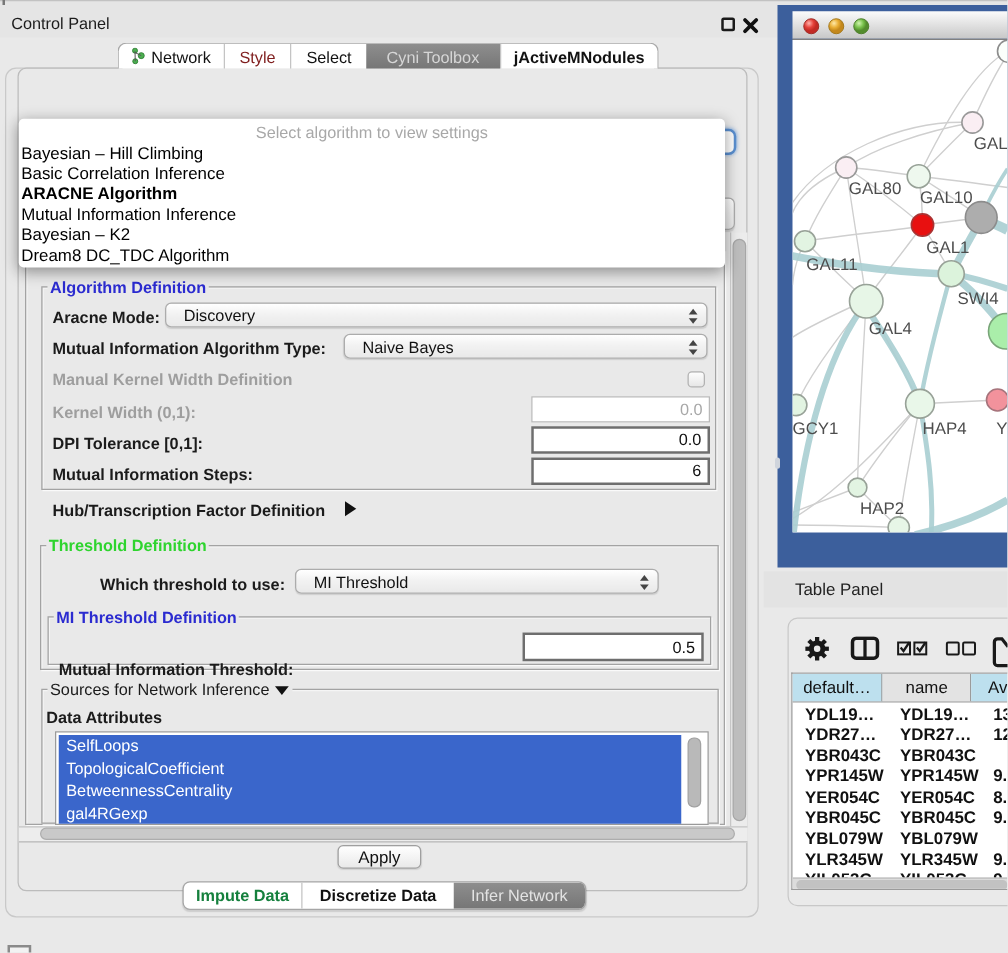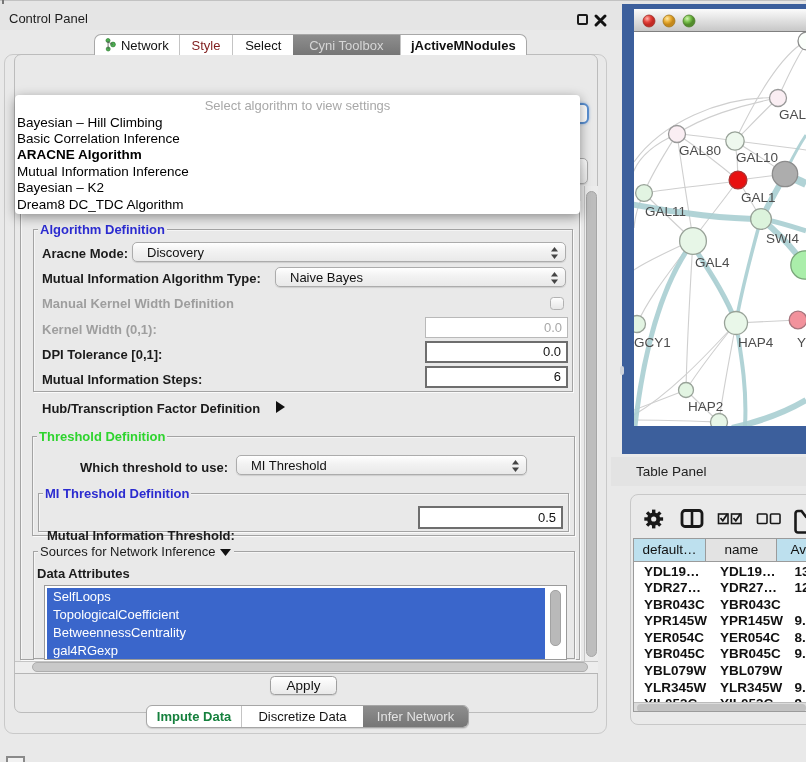--- a/index.html
+++ b/index.html
@@ -129,21 +129,21 @@
   <div style="position:absolute; left:505px; top:4px; width:11px; height:56px; background:#b9b9b9; border:1px solid #a2a2a2; border-radius:5px;"></div>
 </div>
 
 <div class="abs" style="left:15px; top:660.5px; width:583px; height:13px; background:#ededed; border-top:1px solid #c4c4c4; border-bottom:1px solid #b5b5b5;"></div>
 <div class="abs" style="left:32px; top:662px; width:556px; height:10px; background:#c9c9c9; border:1px solid #adadad; border-radius:5px;"></div>
 
 <div class="abs" style="left:270px; top:676px; width:67px; height:19px; background:linear-gradient(#ffffff,#e9e9e9); border:1px solid #9f9f9f; border-radius:4.5px; font-size:13.5px; color:#111; text-align:center; line-height:17px; box-shadow:0 1px 1px rgba(0,0,0,.1);">Apply</div>
 
 <div class="abs" style="left:146px; top:705px; width:323px; height:23px; display:flex; border:1px solid #a6a6a6; border-radius:6px; overflow:hidden; background:#fff; font-size:13px; z-index:5; box-shadow:0 1px 1px rgba(0,0,0,.12);">
   <div style="width:95px; display:flex; align-items:center; justify-content:center; border-right:1px solid #c4c4c4; color:#15803d; font-weight:bold;">Impute Data</div>
-  <div style="width:121px; display:flex; align-items:center; justify-content:center; color:#111; font-weight:normal;">Discretize Data</div>
+  <div style="width:121px; display:flex; align-items:center; justify-content:center; color:#111; font-weight:bold;">Discretize Data</div>
   <div style="flex:1; display:flex; align-items:center; justify-content:center; background:linear-gradient(#8e8e8e,#767676); color:#e3e3e3;">Infer Network</div>
 </div>
 
 <div class="abs" style="left:6px; top:756px; width:19px; height:12px; border:2px solid #8a8a8a; background:#f2f2f2;"></div>
 
 <div class="abs" style="left:15px; top:54px; width:565px; height:119px; background:#fff; border-radius:4px; box-shadow:0 3px 12px rgba(0,0,0,.4); z-index:50; overflow:hidden;margin-top:41px;">
   <div style="position:absolute; top:3px; left:0; width:100%; text-align:center; font-size:13px; color:#a8a8a8;">Select algorithm to view settings</div>
   <div style="position:absolute; top:19.5px; left:2px; font-size:13.5px; color:#000; line-height:16.45px; white-space:nowrap;">
     Bayesian – Hill Climbing<br>
     Basic Correlation Inference<br>

